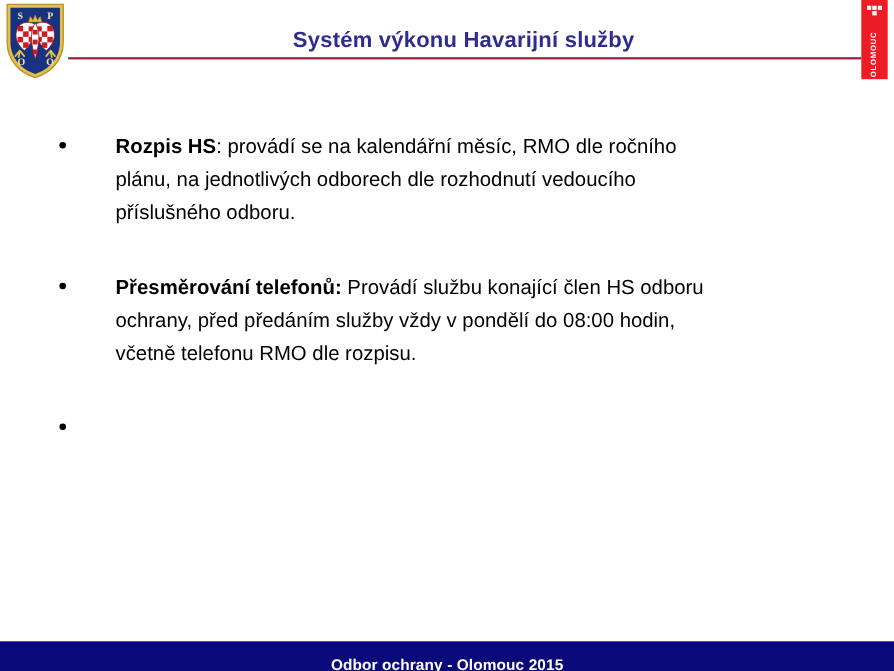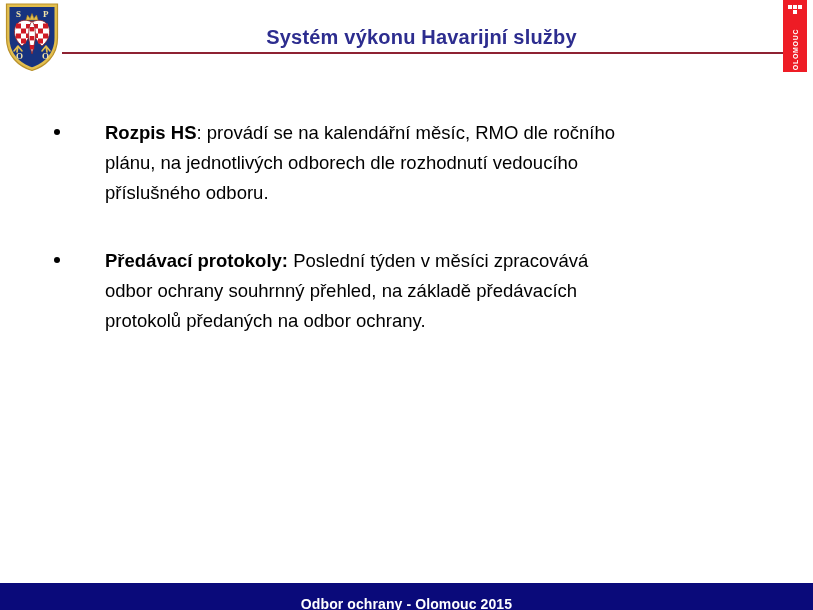--- a/index.html
+++ b/index.html
@@ -218,26 +218,29 @@
 
   <div class="content">
 
     <div class="bullet-row">
       <span class="bullet-dot"></span>
       <div class="bullet-text">
         <span class="lead">Rozpis HS</span><span>: provádí se na kalendářní měsíc, RMO dle ročního plánu, na jednotlivých odborech dle rozhodnutí vedoucího příslušného odboru.</span>
       </div>
     </div>
 
-
     <div class="bullet-row">
       <span class="bullet-dot"></span>
       <div class="bullet-text">
-        <span class="lead">Předávací protokoly:</span><span> Poslední týden v měsíci zpracovává odbor ochrany souhrnný přehled, na základě předávacích protokolů předaných na odbor ochrany.</span>
+        <span class="lead">Přesměrování telefonů:</span><span> Provádí službu konající člen HS odboru ochrany, před předáním služby vždy v pondělí do 08:00 hodin, včetně telefonu RMO dle rozpisu.</span>
       </div>
+    </div>
+
+    <div class="bullet-row">
+      <span class="bullet-dot"></span>
     </div>
 
   </div>
 
   <div class="footer">
     <span class="footer-text">Odbor ochrany - Olomouc 2015</span>
   </div>
 
 </div>
 

